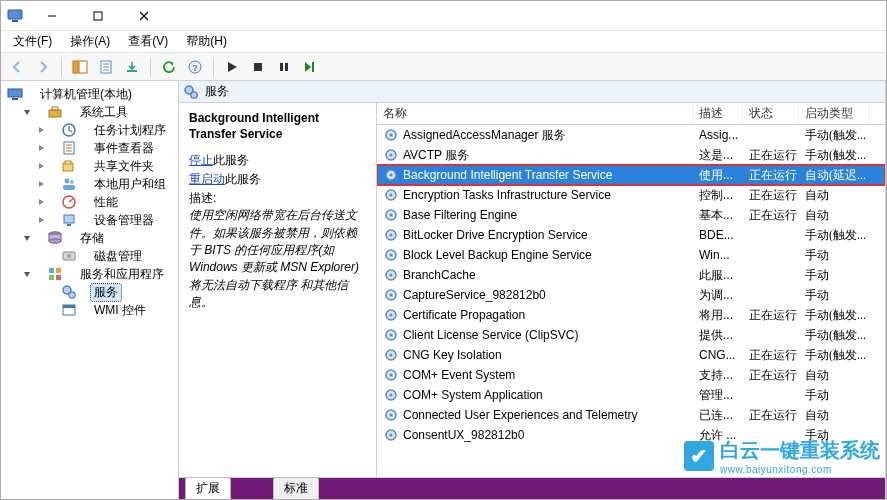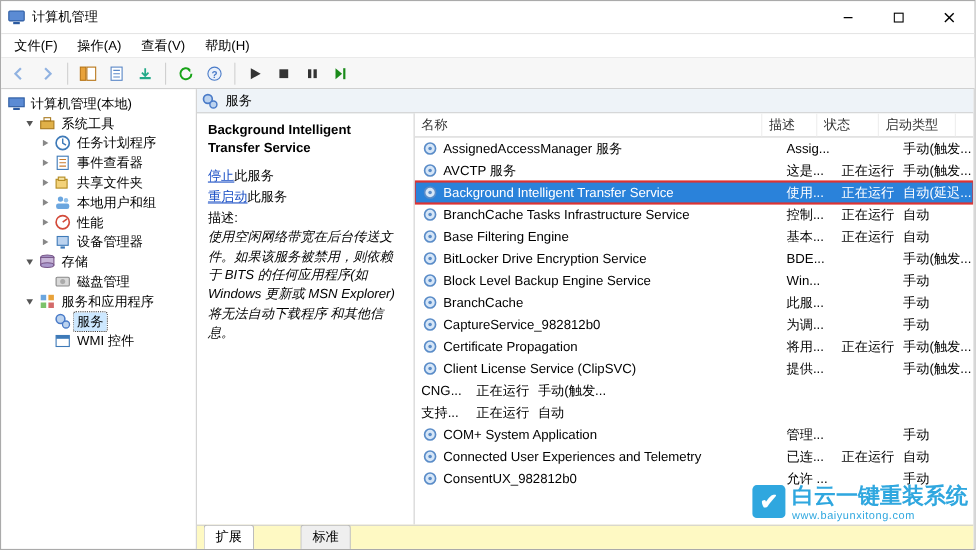--- a/index.html
+++ b/index.html
@@ -21,21 +21,21 @@
   .toolbar .tbtn { width:24px; height:24px; display:flex; align-items:center; justify-content:center; border:1px solid transparent; border-radius:2px; }
   .toolbar .sep { width:1px; height:20px; background:#d0d0d0; margin:0 4px; }
   .toolbar .tbtn.disabled { opacity:.45; } 
 
   
   .body { flex:1; display:flex; overflow:hidden; }
   .tree-pane { width:178px; border-right:1px solid #d0d0d0; padding:4px 2px; overflow:auto; }
   .tree ul { list-style:none; margin:0; padding:0 0 0 14px; }
   .tree > ul { padding-left:4px; }
   .tree li { white-space:nowrap; }
-  .node-row { display:flex; align-items:center; height:18px; gap:2px; padding:1px 0; }
+  .node-row { display:flex; align-items:center; height:18px; gap:14px; padding:1px 0; }
   .twisty { width:12px; height:12px; display:inline-flex; align-items:center; justify-content:center; color:#555; }
   .twisty.blank { visibility:hidden; }
   .node-icon { width:16px; height:16px; display:inline-flex; align-items:center; justify-content:center; flex:0 0 auto; }
   .node-label { padding:0 3px; border-radius:2px; }
   .node-label.selected { background:#cde8ff; outline:1px dotted #333; }
 
   .main-pane { flex:1; display:flex; flex-direction:column; overflow:hidden; border-right:1px solid #d0d0d0;}
 
   .pane-header { height:22px; background:#eef3f8; border-bottom:1px solid #d0d0d0; display:flex; align-items:center; padding-left:4px; gap:6px;}
   .pane-header .hicon { width:16px; height:16px; display:inline-flex; align-items:center; justify-content:center;}
@@ -51,31 +51,31 @@
 
   .svc-right { flex:1; display:flex; flex-direction:column; overflow:hidden;text-align:right; }
   .col-headers { height:22px; display:flex; align-items:center; border-bottom:1px solid #d0d0d0; background:#fff; padding-right:16px;}
   .col-headers .ch { padding:0 6px; border-right:1px solid #eee; height:100%; display:flex; align-items:center; color:#333; font-size:12px; }
   .ch.name { flex:1; }
   .ch.desc { width:50px; }
   .ch.status { width:56px; }
   .ch.startup { width:70px; }
 
   .svc-list { flex:1; overflow-y:scroll; }
-  .svc-row { display:flex; align-items:center; height:20px; padding-right:0; }
+  .svc-row { display:flex; align-items:center; height:20px; padding-right:16px; }
   .svc-row .cell { padding:0 6px; overflow:hidden; text-overflow:ellipsis; white-space:nowrap; font-size:12px; height:100%; display:flex; align-items:center; }
   .svc-row .cname { flex:1; display:flex; align-items:center; gap:4px; }
   .svc-row .cdesc { width:50px; }
   .svc-row .cstatus { width:56px; }
-  .svc-row .cstartup { width:70px; }
+  .svc-row .cstartup { width:70px;font-family:Liberation Serif, serif; }
   .svc-row.selected { background:#2a82da; color:#fff; outline:2px solid #d33; outline-offset:-1px;}
   .svc-row.selected .cdesc, .svc-row.selected .cstatus, .svc-row.selected .cstartup { color:#fff;}
   .gear-icon { width:16px; height:16px; display:inline-flex; align-items:center; justify-content:center; flex:0 0 auto;}
 
-  .tabs { height:22px; border-top:1px solid #d0d0d0; display:flex; align-items:flex-end; padding-left:6px; background:#fef9c3;}
+  .tabs { height:22px; border-top:1px solid #d0d0d0; display:flex; align-items:flex-end; padding-left:6px; background:#701a75;}
   .tab { border:1px solid #bcbcbc; border-bottom:none; padding:2px 10px; margin-right:2px; background:#fff; border-top-left-radius:3px; border-top-right-radius:3px; font-size:12px;}
   .tab.inactive { background:#efefef;margin-left:40px; }
 
   .watermark { position:absolute; right:6px; bottom:24px; display:flex; align-items:center; gap:6px; font-size:20px; color:#2fa7df; font-weight:bold; pointer-events:none;}
   .watermark small { display:block; font-size:10px; color:#2fa7df; font-weight:normal; letter-spacing:.5px;}
   .watermark .wm-badge { width:30px; height:30px; background:#2fa7df; border-radius:4px; display:flex; align-items:center; justify-content:center; color:#fff; font-size:20px;}
 
   ::-webkit-scrollbar { width:16px; height:16px; }
   ::-webkit-scrollbar-track { background:#f1f1f1; }
   ::-webkit-scrollbar-thumb { background:#c4c4c4; border:3px solid #f1f1f1; border-radius:8px;}
@@ -86,21 +86,20 @@
 
 <div class="window">
 
   <div class="titlebar">
     <span class="app-icon">
       <svg width="16" height="16" viewBox="0 0 16 16">
           <rect x="1" y="2" width="14" height="9" rx="1" fill="#5b8bd4" stroke="#2b5aa0"></rect>
           <rect x="5" y="12" width="6" height="2" fill="#2b5aa0"></rect>
         </svg>
     </span>
-    <span class="title">计算机管理</span>
     <div class="win-btn">
         <svg width="10" height="10">
           <line x1="1" y1="5" x2="9" y2="5" stroke="#000" stroke-width="1"></line>
         </svg>
       </div>
     <div class="win-btn">
         <svg width="10" height="10">
           <rect x="1" y="1" width="8" height="8" fill="none" stroke="#000" stroke-width="1"></rect>
         </svg>
       </div>
@@ -478,21 +477,21 @@
                 <div class="cell cstartup">自动(延迟...</div>
               </div>
               <div class="svc-row">
                 <div class="cell cname">
                   <span class="gear-icon">
                     <svg width="16" height="16">
                       <circle cx="8" cy="8" r="5" fill="#d6e6f7" stroke="#5a8cc8" stroke-width="1.5"></circle>
                       <circle cx="8" cy="8" r="1.6" fill="#5a8cc8"></circle>
                     </svg>
                   </span>
-                  <span>BranchCache Tasks Infrastructure Service</span>
+                  <span>Encryption Tasks Infrastructure Service</span>
                 </div>
                 <div class="cell cdesc">控制...</div>
                 <div class="cell cstatus">正在运行</div>
                 <div class="cell cstartup">自动</div>
               </div>
               <div class="svc-row">
                 <div class="cell cname">
                   <span class="gear-icon">
                     <svg width="16" height="16">
                       <circle cx="8" cy="8" r="5" fill="#d6e6f7" stroke="#5a8cc8" stroke-width="1.5"></circle>
@@ -583,25 +582,43 @@
                       <circle cx="8" cy="8" r="1.6" fill="#5a8cc8"></circle>
                     </svg>
                   </span>
                   <span>Client License Service (ClipSVC)</span>
                 </div>
                 <div class="cell cdesc">提供...</div>
                 <div class="cell cstatus"></div>
                 <div class="cell cstartup">手动(触发...</div>
               </div>
               <div class="svc-row">
+                <div class="cell cname">
+                  <span class="gear-icon">
+                    <svg width="16" height="16">
+                      <circle cx="8" cy="8" r="5" fill="#d6e6f7" stroke="#5a8cc8" stroke-width="1.5"></circle>
+                      <circle cx="8" cy="8" r="1.6" fill="#5a8cc8"></circle>
+                    </svg>
+                  </span>
+                  <span>CNG Key Isolation</span>
+                </div>
                 <div class="cell cdesc">CNG...</div>
                 <div class="cell cstatus">正在运行</div>
                 <div class="cell cstartup">手动(触发...</div>
               </div>
               <div class="svc-row">
+                <div class="cell cname">
+                  <span class="gear-icon">
+                    <svg width="16" height="16">
+                      <circle cx="8" cy="8" r="5" fill="#d6e6f7" stroke="#5a8cc8" stroke-width="1.5"></circle>
+                      <circle cx="8" cy="8" r="1.6" fill="#5a8cc8"></circle>
+                    </svg>
+                  </span>
+                  <span>COM+ Event System</span>
+                </div>
                 <div class="cell cdesc">支持...</div>
                 <div class="cell cstatus">正在运行</div>
                 <div class="cell cstartup">自动</div>
               </div>
               <div class="svc-row">
                 <div class="cell cname">
                   <span class="gear-icon">
                     <svg width="16" height="16">
                       <circle cx="8" cy="8" r="5" fill="#d6e6f7" stroke="#5a8cc8" stroke-width="1.5"></circle>
                       <circle cx="8" cy="8" r="1.6" fill="#5a8cc8"></circle>

